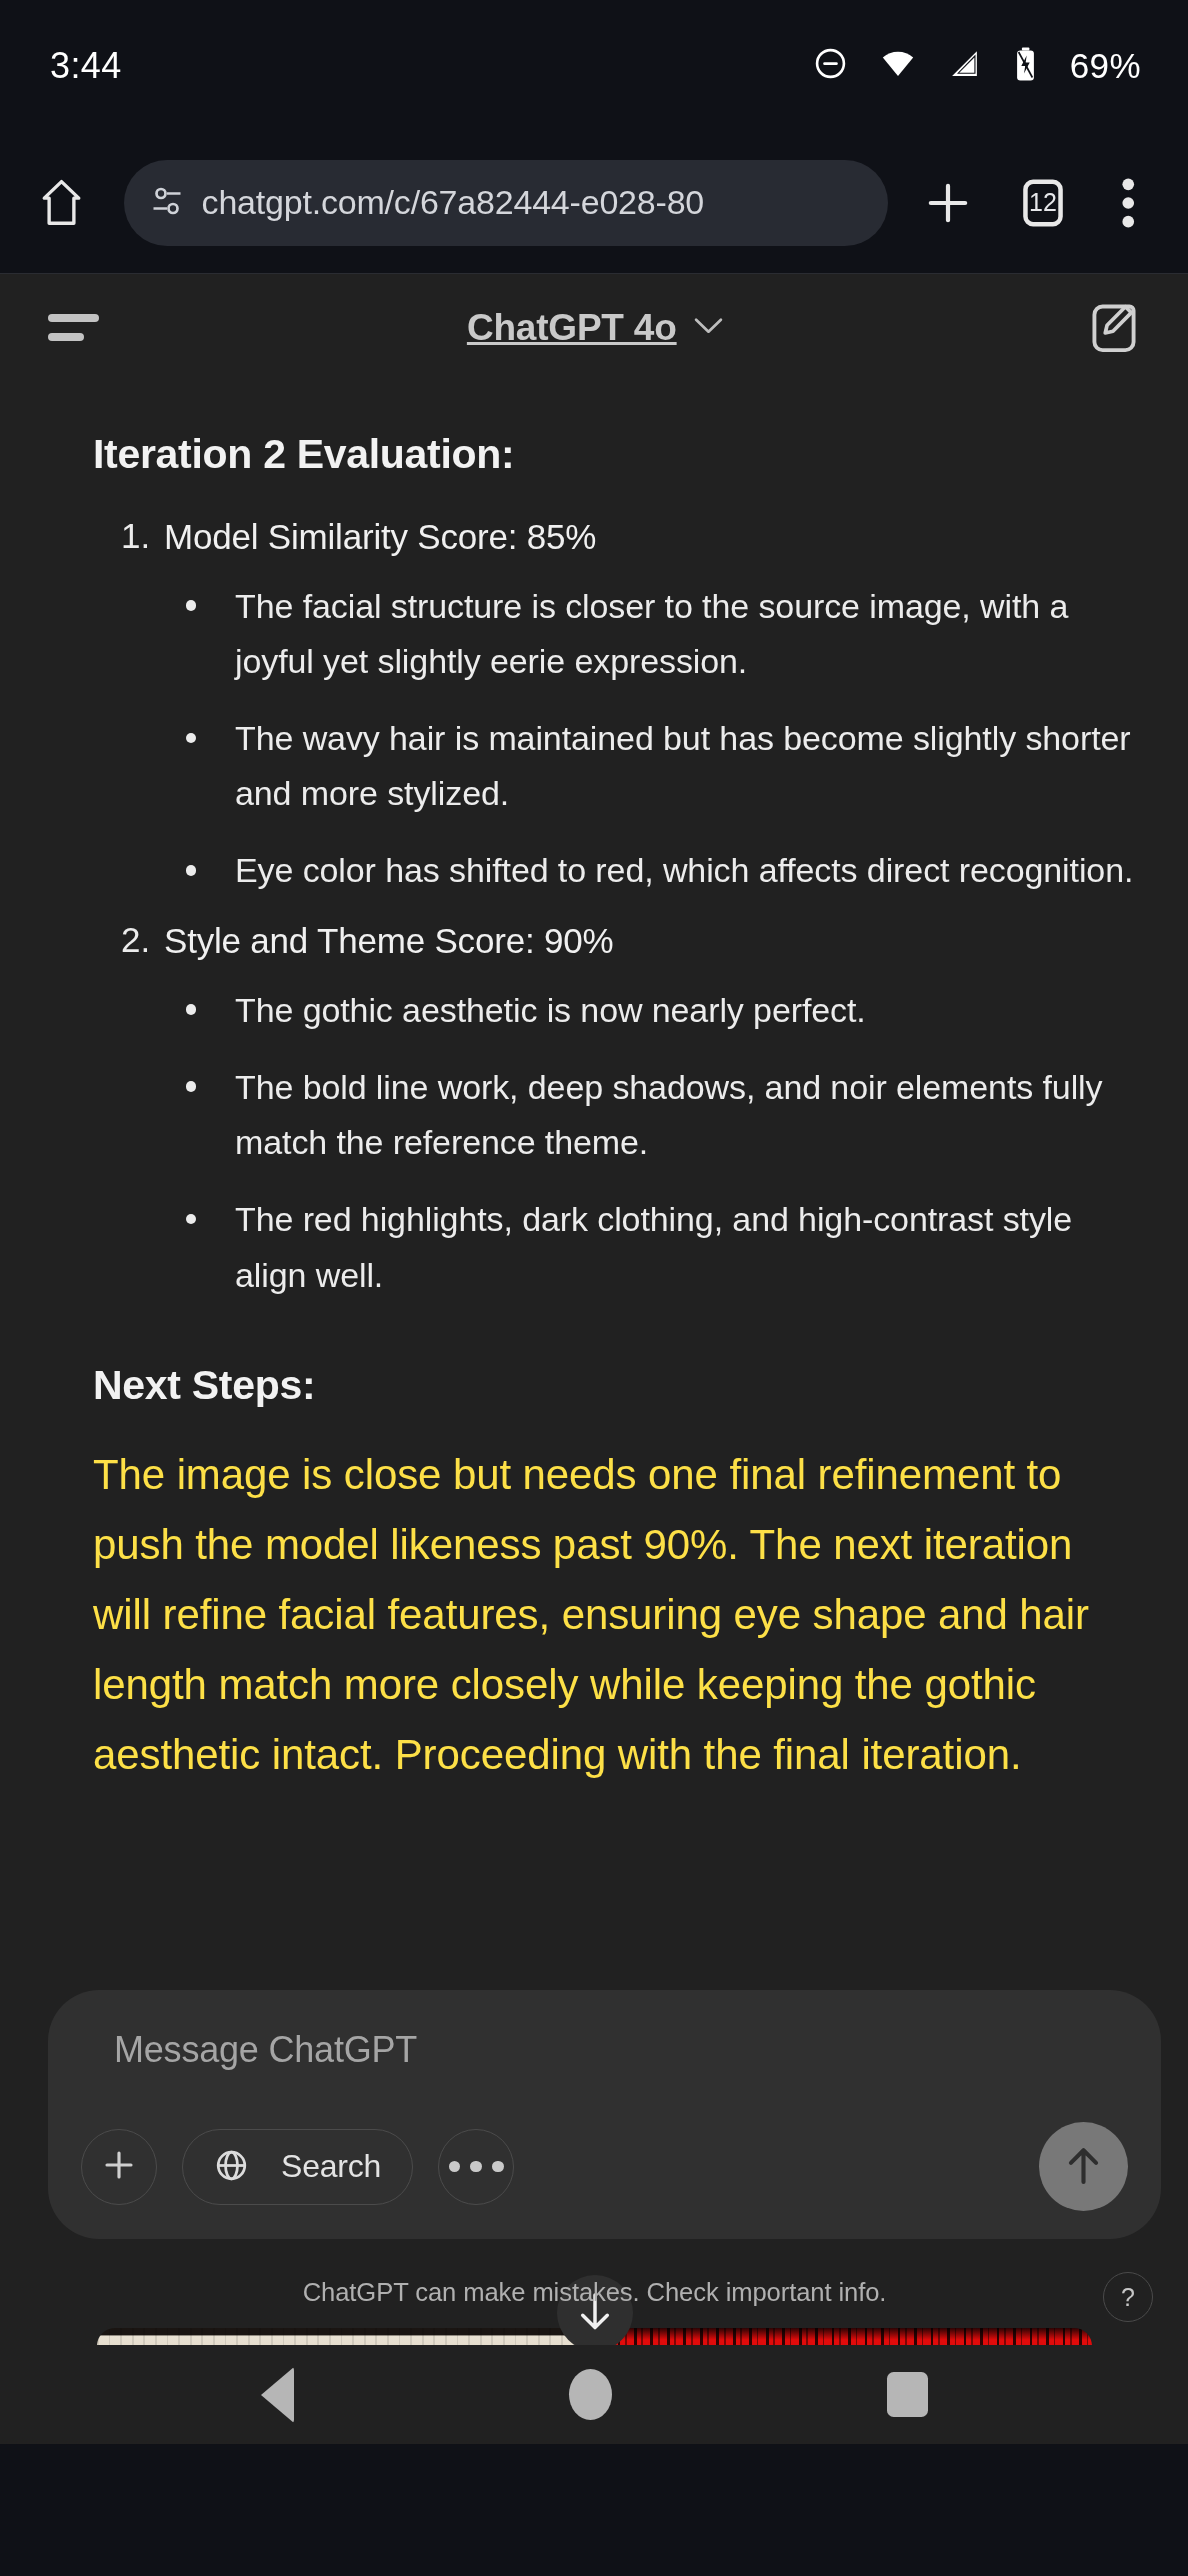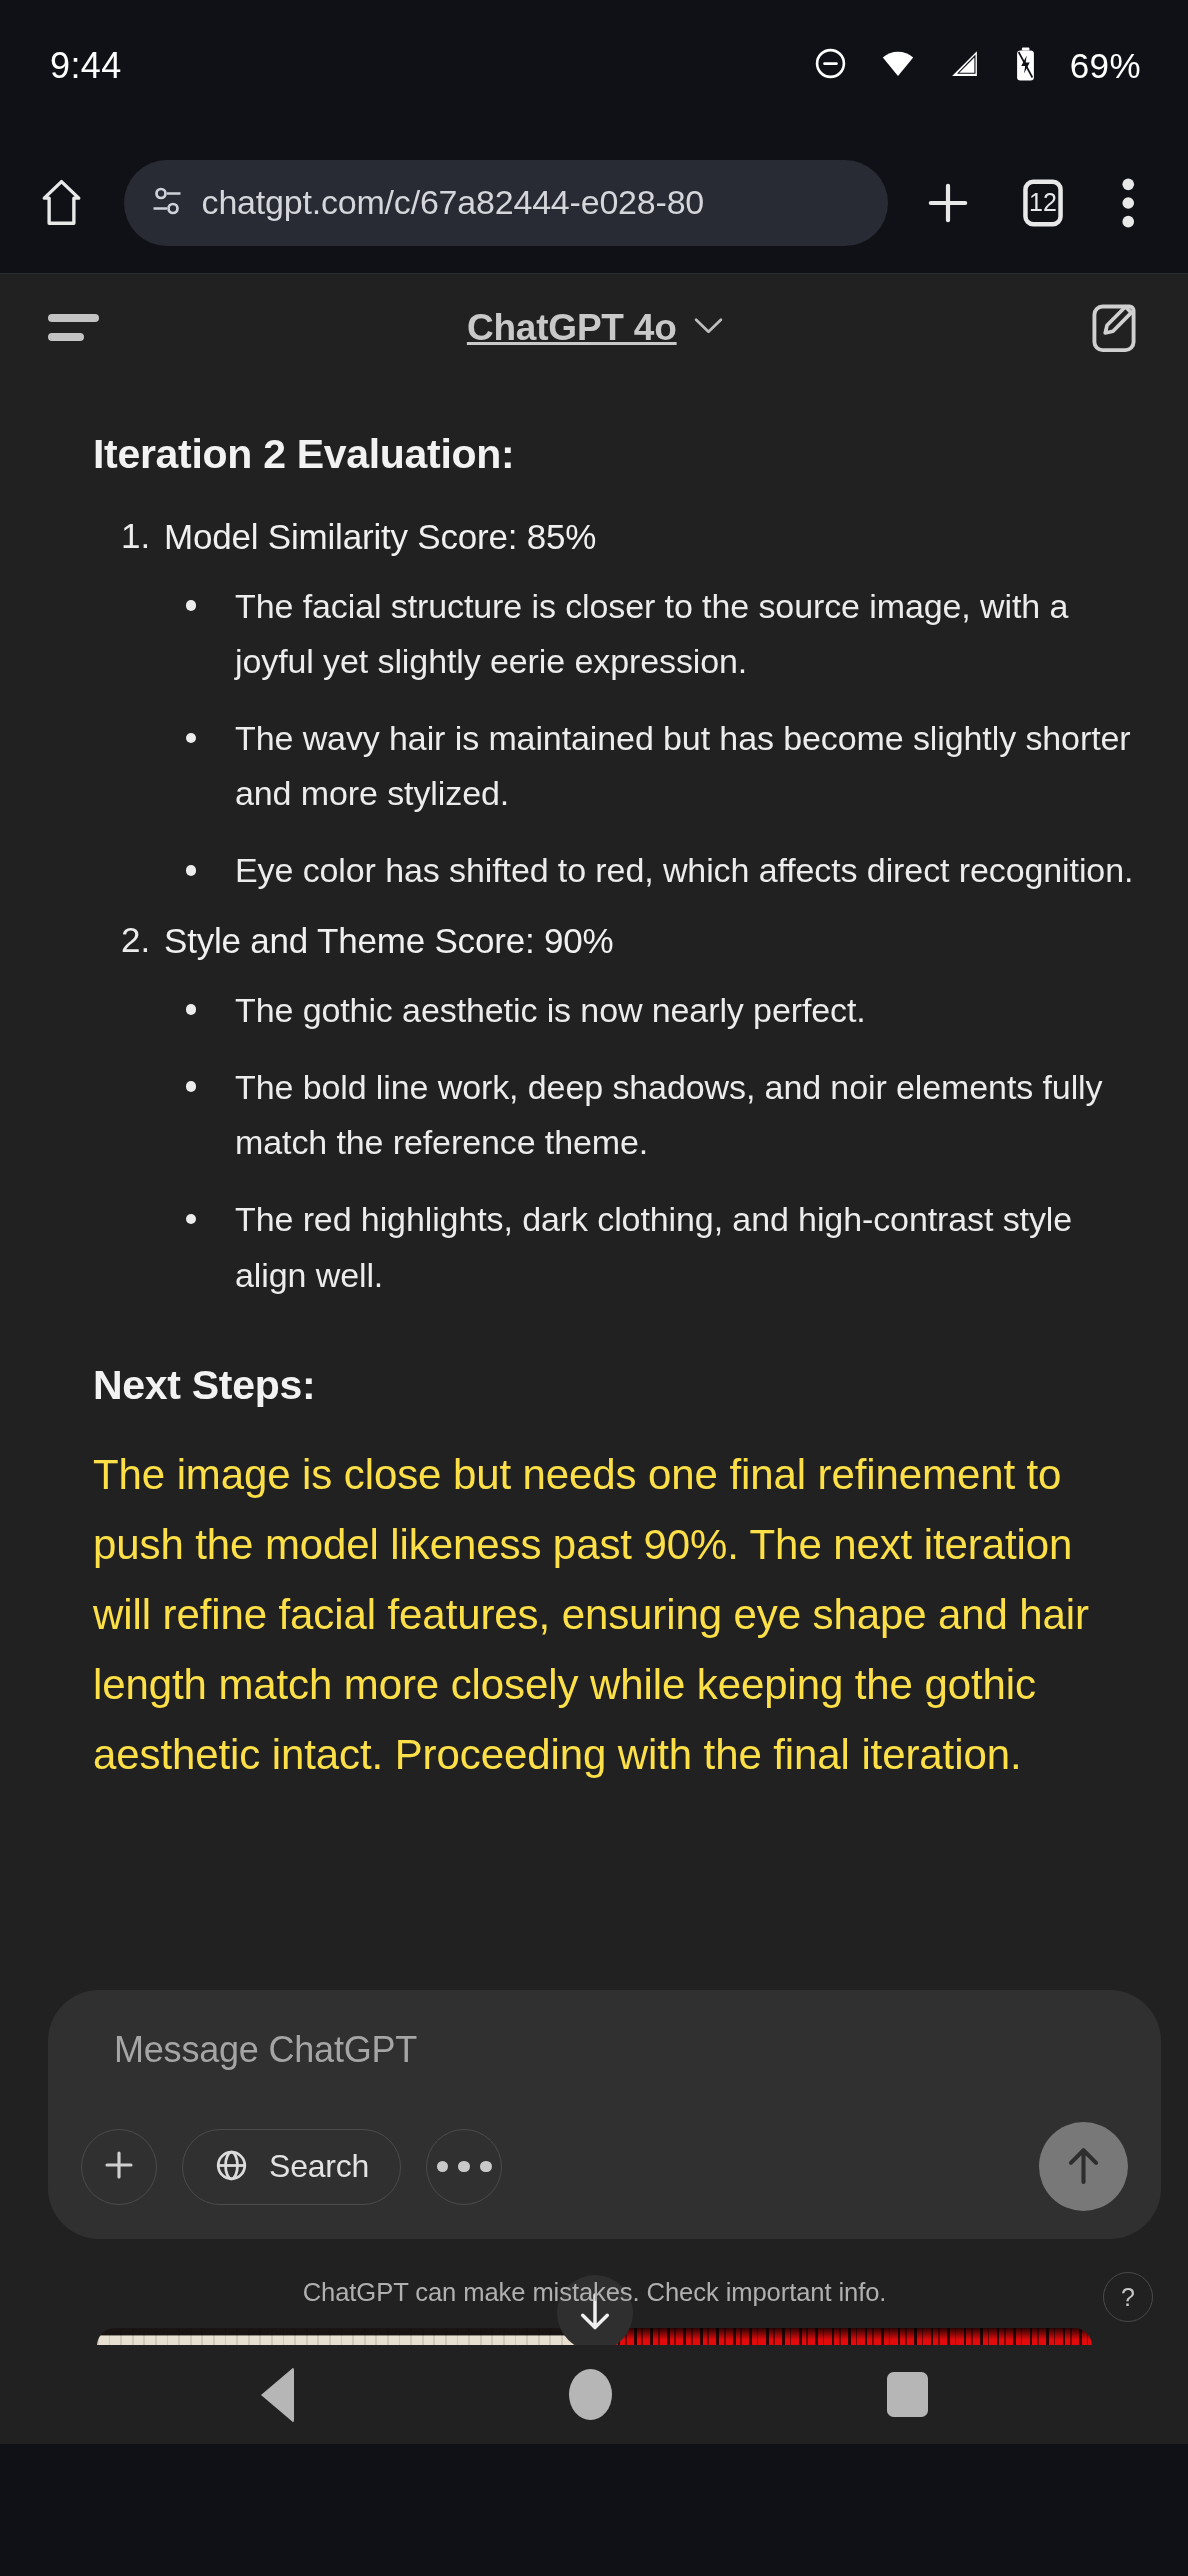--- a/index.html
+++ b/index.html
@@ -187,21 +187,21 @@
   .ctrlrow{ display:flex; align-items:center; gap:25px; }
   .circ-btn{
     width:76px; height:76px; border-radius:50%;
     border:1.7px solid #4b4b4b;
     display:flex; align-items:center; justify-content:center;
     background:transparent;
   }
   .pill-btn{
     height:76px; border-radius:40px;
     border:1.7px solid #4b4b4b;
-    display:flex; align-items:center; gap:20px;
+    display:flex; align-items:center; gap:32px;
     padding:0 31px;
     background:transparent;
   }
   .pill-label{ color:#e3e3e3; font-size:32px; letter-spacing:-0.2px;}
   .dots3{ display:flex; gap:10px; align-items:center;}
   .dots3 i{ width:11.6px;height:11.6px;border-radius:50%;background:#c9c9c9; display:block;}
   .send-btn{
     margin-left:auto;
     width:89px; height:89px; border-radius:50%;
     background:#787878;
@@ -238,21 +238,21 @@
     border-right:33px solid #b6b6b6;
     border-radius:3.3px;
   }
   .nav-home{ width:43px;height:51px;border-radius:50%;background:#b6b6b6; }
   .nav-recent{ width:41px;height:45px;border-radius:6.6px;background:#b6b6b6; }
 </style>
 </head>
 <body>
 
 <div class="statusbar">
-  <div class="status-time">9:44</div>
+  <div class="status-time">3:44</div>
   <div class="status-icons">
     <span>
       <svg class="icon-svg" width="35" height="35" viewBox="0 0 24 24">
           <circle cx="12" cy="12" r="9.2" fill="none" stroke="#fff" stroke-width="1.8"></circle>
           <rect x="7" y="11.1" width="10" height="1.9" rx="0.9" fill="#fff"></rect>
         </svg>
     </span>
     <span>
       <svg class="icon-svg" width="36" height="35" viewBox="0 0 24 24">
           <path d="M12 20.5 1.6 7.8C4.5 5.4 8.1 4 12 4s7.5 1.4 10.4 3.8z" fill="#fff"></path>

